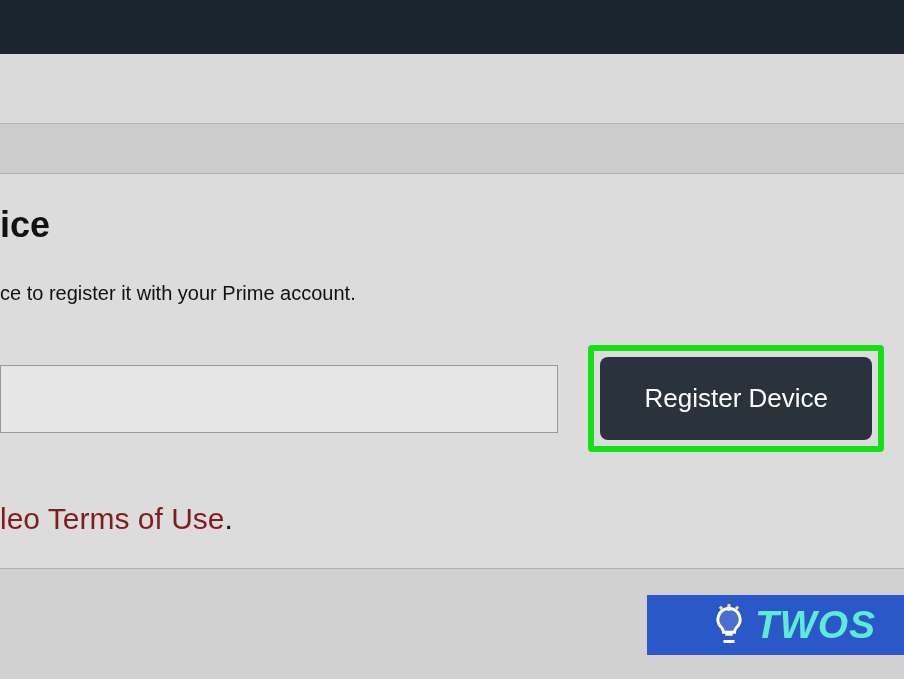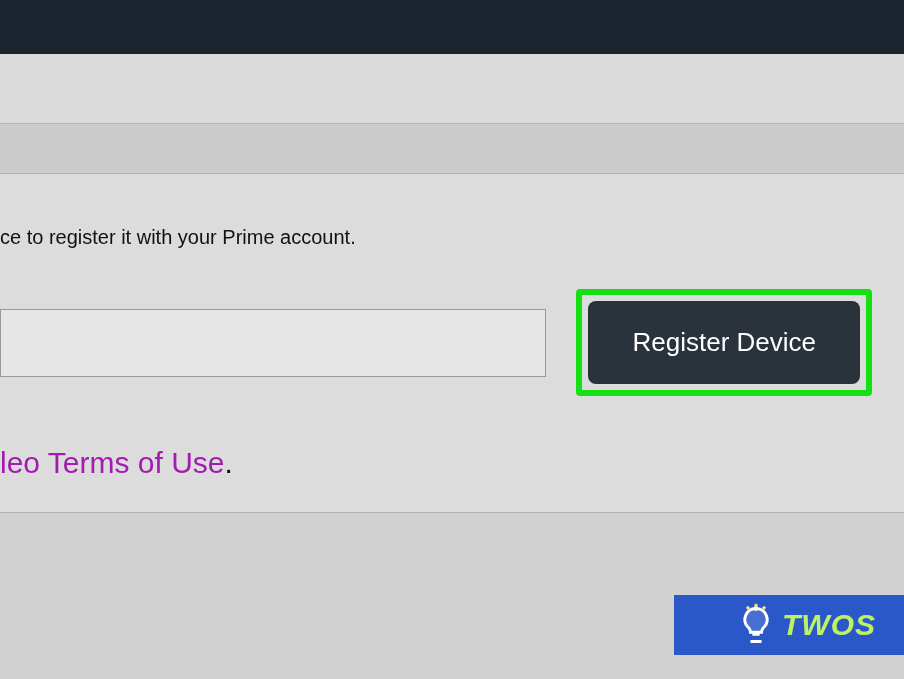--- a/index.html
+++ b/index.html
@@ -43,21 +43,21 @@
     }
     .subtext {
       font-size: 20px;
       color: #111;
       padding: 22px 0 40px 0;
     }
     .input-row {
       display: flex;
       align-items: center;
       gap: 30px;
-      padding-right: 32px;
+      padding-right: 20px;
     }
     .code-input {
       flex: 1;
       height: 68px;
       border: 1px solid #999;
       background: #e6e6e6;
       border-radius: 0;
     }
     .register-wrap {
       border: 6px solid #14e014;
@@ -71,41 +71,41 @@
       font-size: 26px;
       padding: 26px 44px;
       border: none;
       border-radius: 8px;
       cursor: pointer;
     }
     .link-row {
       padding: 50px 0 24px 0;
     }
     .terms-link {
-      color: #a21caf;
+      color: #7f1d1d;
       font-size: 30px;
       text-decoration: none;
     }
     .period {
       color: #111;
       font-size: 30px;
     }
     .divider {
       border-top: 1px solid #b0b0b0;
       margin-top: 8px;
     }
     .watermark {
       position: absolute;
       bottom: 24px;
       right: 0;
       background: #2a58c9;
-      color: #bef264;
+      color: #5eead4;
       font-weight: 800;
       font-style: italic;
-      font-size: 30px;
+      font-size: 39px;
       padding: 8px 28px 8px 60px;
       display: flex;
       align-items: center;
       gap: 4px;
       letter-spacing: 1px;
     }
     .watermark-icon {
       width: 44px;
       height: 44px;
       display: inline-flex;
@@ -118,20 +118,21 @@
     }
   </style>
 </head>
 <body>
 
 <div class="topbar"></div>
 <div class="section-light"></div>
 <div class="section-mid"></div>
 
 <div class="content">
+  <div class="heading">ice</div>
   <div class="subtext">ce to register it with your Prime account.</div>
 
   <div class="input-row">
     <input type="text" class="code-input" style="">
     <div class="register-wrap">
       <button class="register-btn">Register Device</button>
     </div>
   </div>
 
   <div class="link-row">

